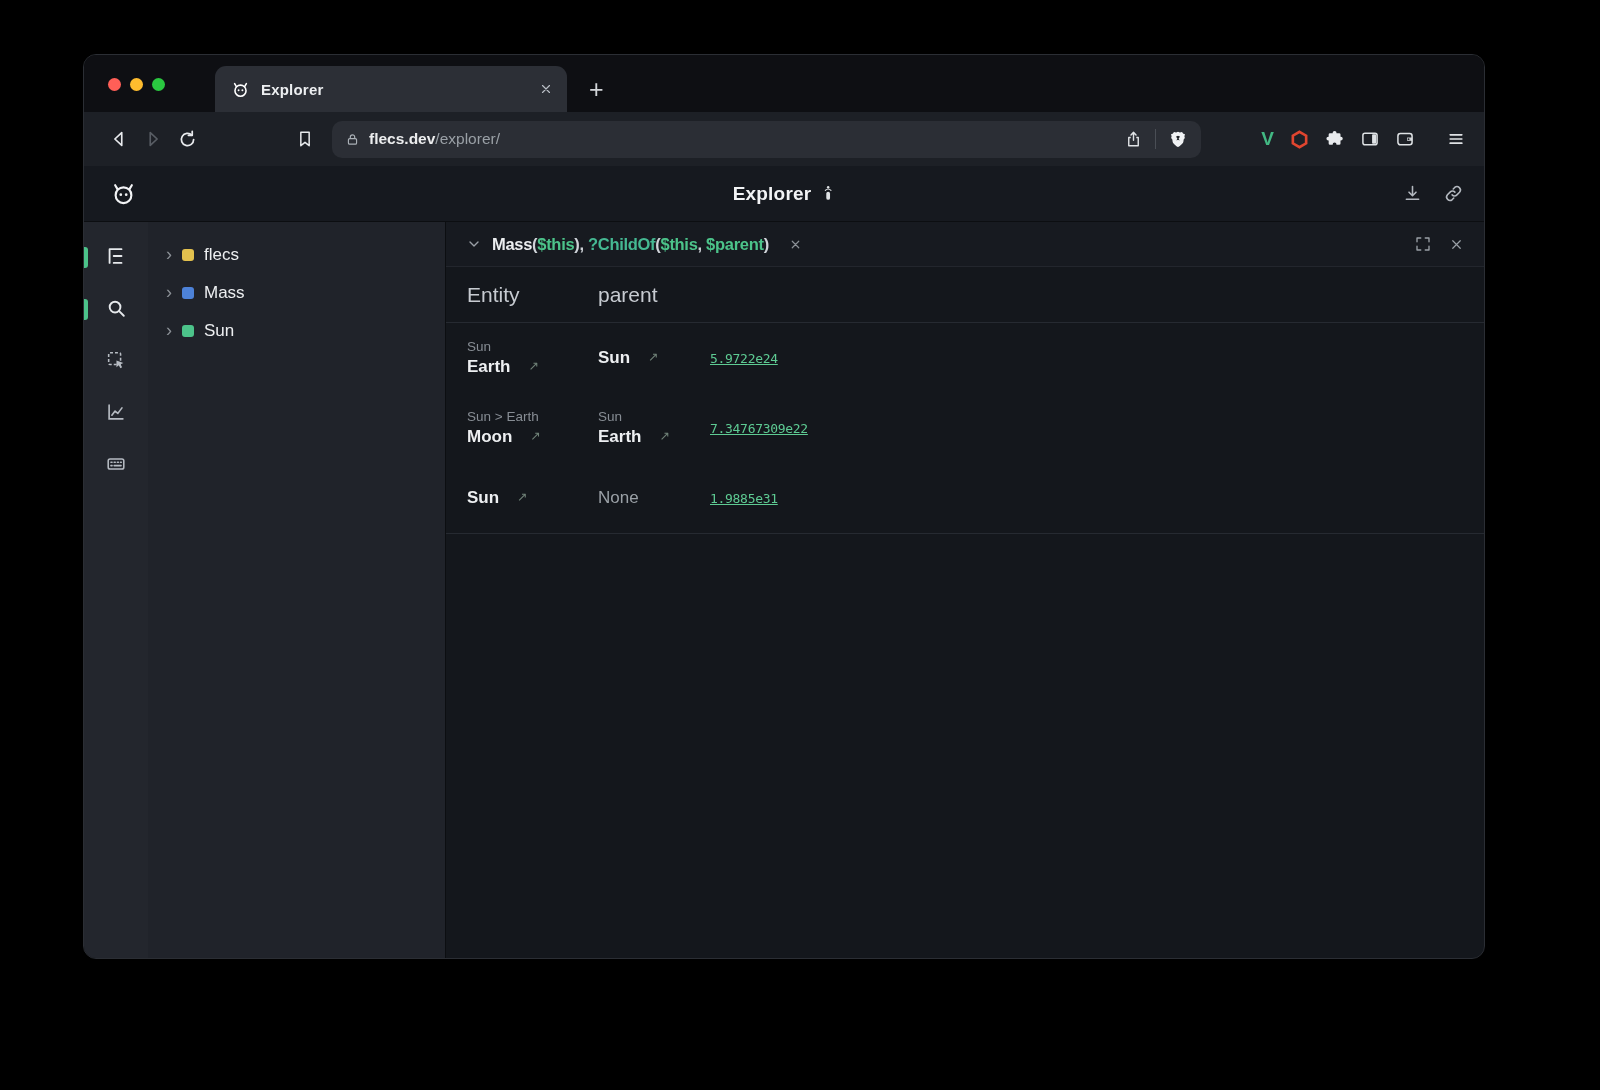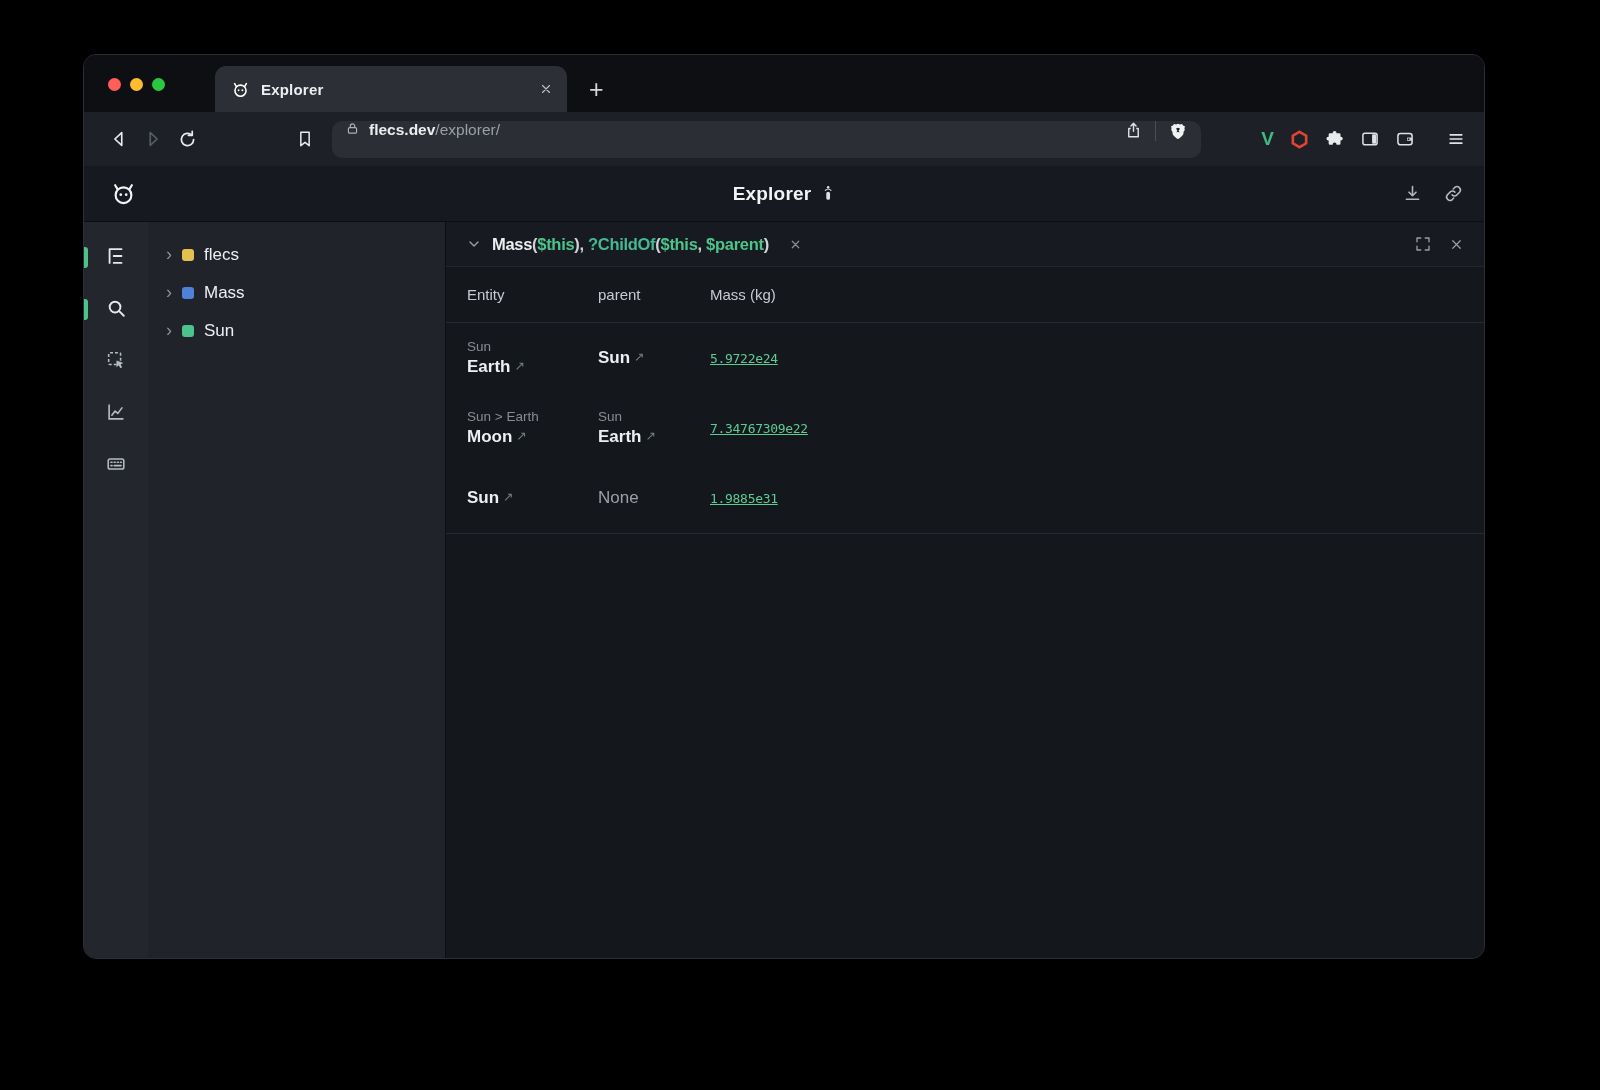--- a/index.html
+++ b/index.html
@@ -37,21 +37,21 @@
   .tab-title{color:#eceef0;font-size:15px;font-weight:700;flex:1;letter-spacing:.2px;}
   .tab-close{color:#b9bec5;display:flex;align-items:center;}
   .newtab{margin:0 0 13px 22px;color:#d2d5d9;font-size:25px;font-weight:400;line-height:20px;}
   
   .navbar{height:54px;background:#1d2026;display:flex;align-items:center;padding:0 18px;flex:0 0 auto;}
   .nav-btn{width:34px;height:34px;display:flex;align-items:center;justify-content:center;color:#e8eaed;border-radius:8px;}
   .nav-btn.disabled{color:#585d64;}
   .bookmark-btn{margin-left:84px;color:#e8eaed;}
   .urlfield{
     flex:1;height:37px;background:#2b2e35;border-radius:10px;
-    display:flex;align-items:flex-start;padding:0 13px;margin:0 12px 0 10px;min-width:0;
+    display:flex;align-items:center;padding:0 13px;margin:0 12px 0 10px;min-width:0;
     color:#aab0b6;
   }
   .url-text{font-size:15.5px;color:#ecedee;margin-left:9px;white-space:nowrap;overflow:hidden;}
   .url-path{color:#9aa0a6;}
   .url-right{margin-left:auto;display:flex;align-items:center;gap:12px;color:#dfe2e5;}
   .divider-v{width:1px;height:20px;background:#4a4e55;}
   .extensions{display:flex;align-items:center;gap:15px;margin-left:48px;color:#dfe2e5;}
   .ext-v{color:#42b883;font-weight:800;font-size:19px;font-family:"Liberation Sans",sans-serif;}
   .menu-btn{margin-left:16px;color:#dfe2e5;}
   
@@ -76,25 +76,25 @@
   
   .querypanel{flex:1;background:#14171c;border-left:1px solid #0c0e11;display:flex;flex-direction:column;min-width:0;}
   .querybar{height:45px;background:#171a20;border-bottom:1px solid #23262d;display:flex;align-items:center;padding:0 20px;gap:10px;flex:0 0 auto;}
   .query-text{font-family:Liberation Sans, sans-serif;font-size:16.5px;font-weight:700;letter-spacing:-.3px;white-space:pre;}
   .tok-component{color:#eceef0;}
   .tok-punct{color:#cfd3d8;}
   .tok-variable{color:var(--qvar);}
   .tok-optional-component{color:var(--qopt);}
   .query-clear{color:#8b9096;margin-left:10px;display:flex;}
   .querybar-right{margin-left:auto;display:flex;align-items:center;gap:17px;color:#9aa0a6;}
-  .thead{display:grid;grid-template-columns:131px 112px 1fr;padding-left:21px;height:56px;align-items:center;border-bottom:1px solid #262a31;color:#c7cbd1;font-size:15px;}
+  .thead{display:grid;grid-template-columns:131px 112px 1fr;padding-left:21px;height:56px;align-items:center;border-bottom:1px solid #262a31;color:#c7cbd1;font-size:21px;}
   .tbody{border-bottom:1px solid #262a31;}
   .trow{display:grid;grid-template-columns:131px 112px 1fr;padding-left:21px;min-height:70px;align-items:center;}
   .cell-path{font-size:13.5px;color:#878d94;margin-bottom:3px;}
-  .cell-main{font-size:17px;font-weight:700;color:#edeff1;display:flex;align-items:center;gap:4px;cursor:pointer;}
+  .cell-main{font-size:17px;font-weight:700;color:#edeff1;display:flex;align-items:center;gap:18px;cursor:pointer;}
   .cell-main.plain{font-weight:400;color:#9aa0a6;cursor:default;text-align:right;}
   .arrow{color:#6f8177;font-size:12.5px;font-weight:400;transform:translateY(-2px);}
   .mass{font-family:"DejaVu Sans Mono",monospace;font-size:13px;color:var(--mass);letter-spacing:-.3px;text-decoration:underline;}
 </style>
 </head>
 <body>
 
 <div class="window">
 
   <div class="tabbar">
@@ -314,21 +314,20 @@
           <span>
             <svg width="15" height="15" viewBox="0 0 24 24">
                 <path d="M6 6l12 12M18 6 6 18" stroke="currentColor" stroke-width="1.9" fill="none" stroke-linecap="round"></path>
               </svg>
           </span>
         </span>
       </div>
       <div class="thead">
         <span>Entity</span>
         <span>parent</span>
-        <span>Mass (kg)</span>
       </div>
       <div class="tbody">
           <div class="trow">
             <div class="tcell">
               <div class="cell-path">Sun</div>
               <div class="cell-main">
                 <span>Earth</span>
                 <span class="arrow">↗</span>
               </div>
             </div>

